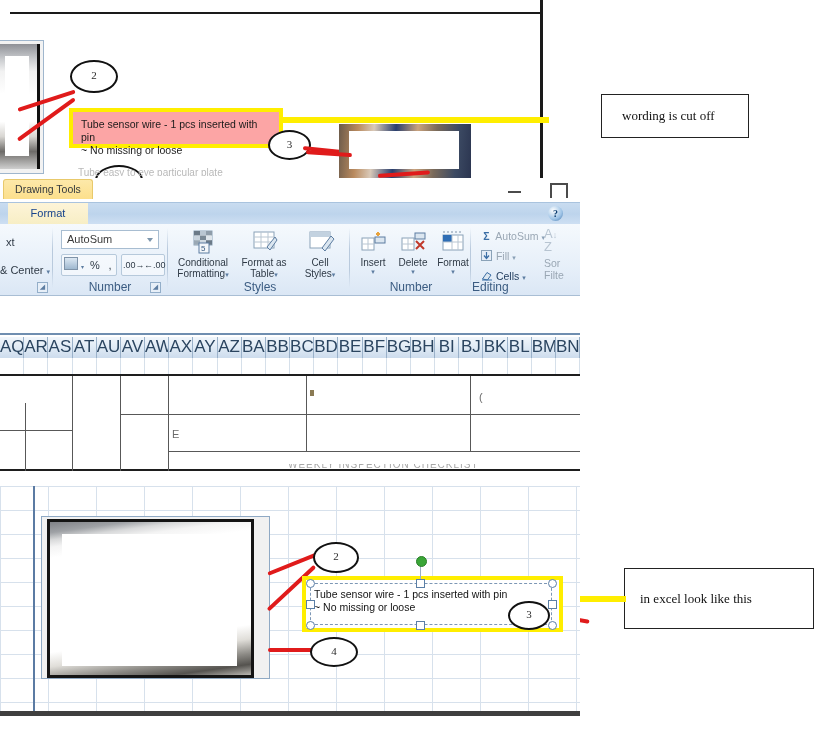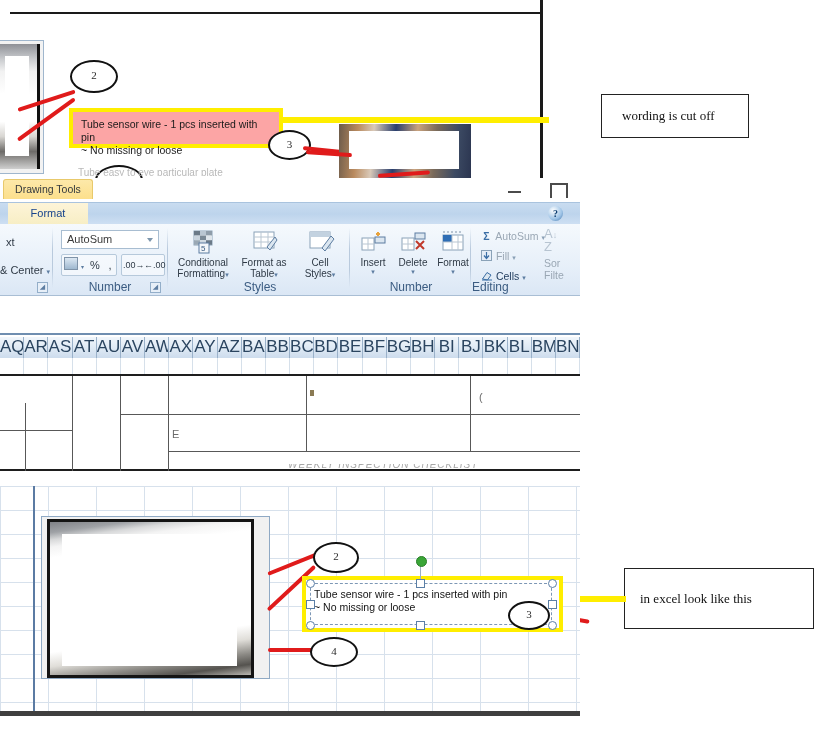--- a/index.html
+++ b/index.html
@@ -679,21 +679,21 @@
     <div class="tbl-h" style="left:0px; top:54px; width:72px;"></div>
 
     <div class="ghost-clip" style="left:310px; top:25px; width:150px; height:10px;">
       <div class="ghost-dark" style="left:0; top:-4px;margin-top:44px;">INSPECTION</div>
     </div>
     <div class="abs" style="left:310px; top:20px; width:150px; height:5px; background:#ffffff;"></div>
     <div class="abs" style="left:310px; top:14px; width:4px; height:6px; background:#8a7a53;"></div>
     <div class="abs" style="left:479px; top:15px; font-size:11px; color:#6b6b6b;">(</div>
     <div class="abs" style="left:172px; top:52px; font-size:11px; color:#6b6b6b;">E</div>
 
-    <div class="ghost-clip" style="left:288px; top:88px; width:232px; height:7px;font-style:italic;">
+    <div class="ghost-clip" style="left:288px; top:88px; width:232px; height:7px;">
       <div class="ghost-dark" style="left:0; top:-5px; color:#a8a8a8; font-size:10px;">WEEKLY INSPECTION CHECKLIST</div>
     </div>
   </div>
 
   <div class="abs" id="lower-sheet">
     <div class="abs" id="lower-grid"></div>
     <div class="abs" id="lower-left-border"></div>
 
     <div class="abs" id="big-pic-outer">
       <div class="abs" id="big-pic">

